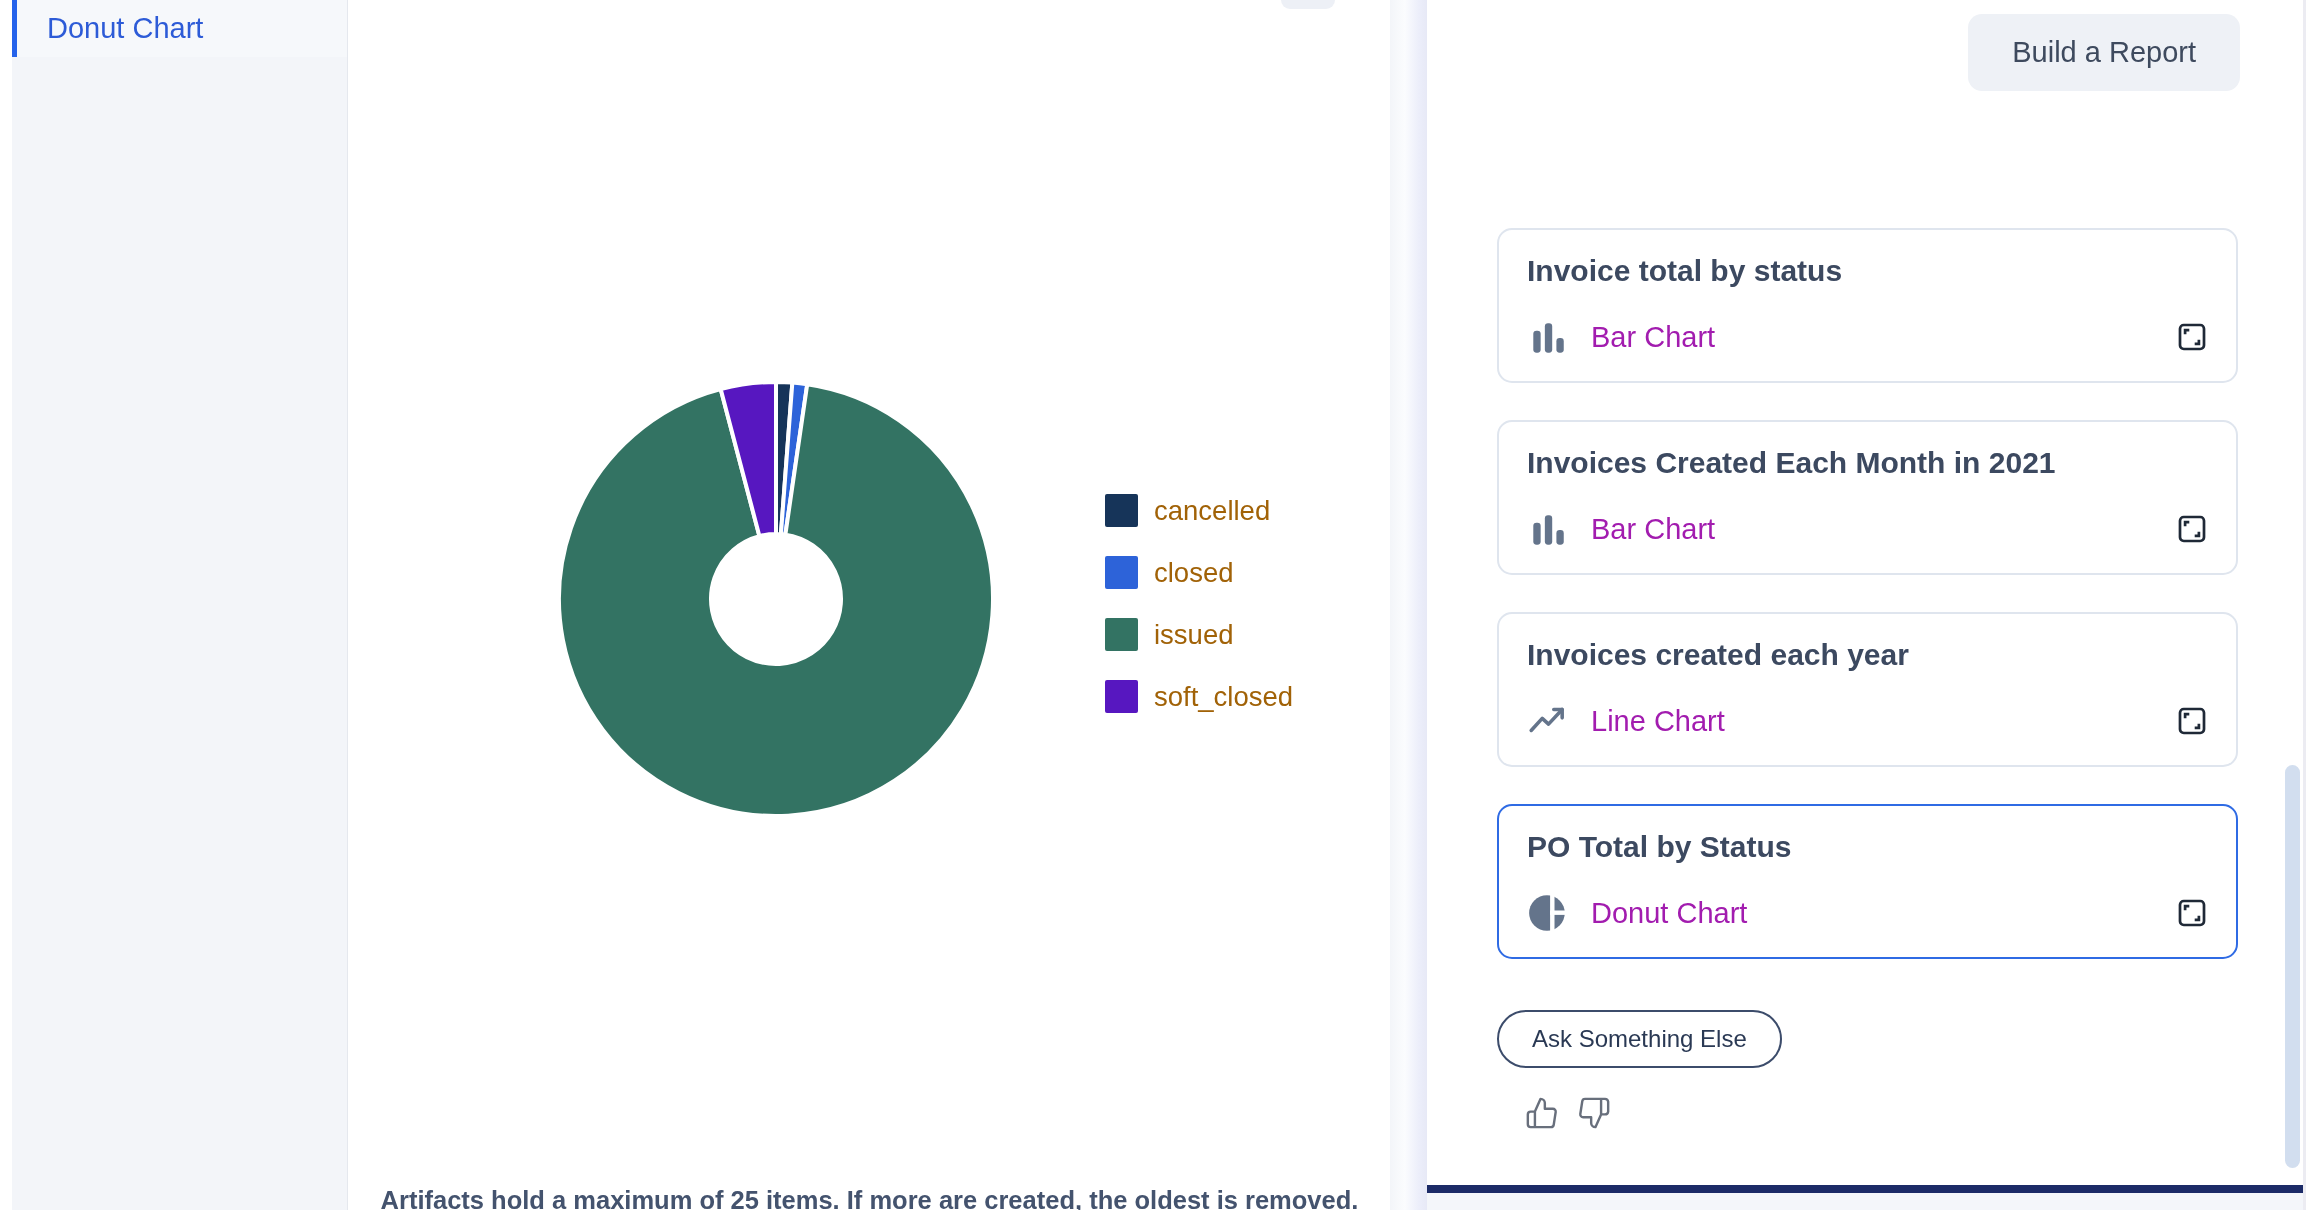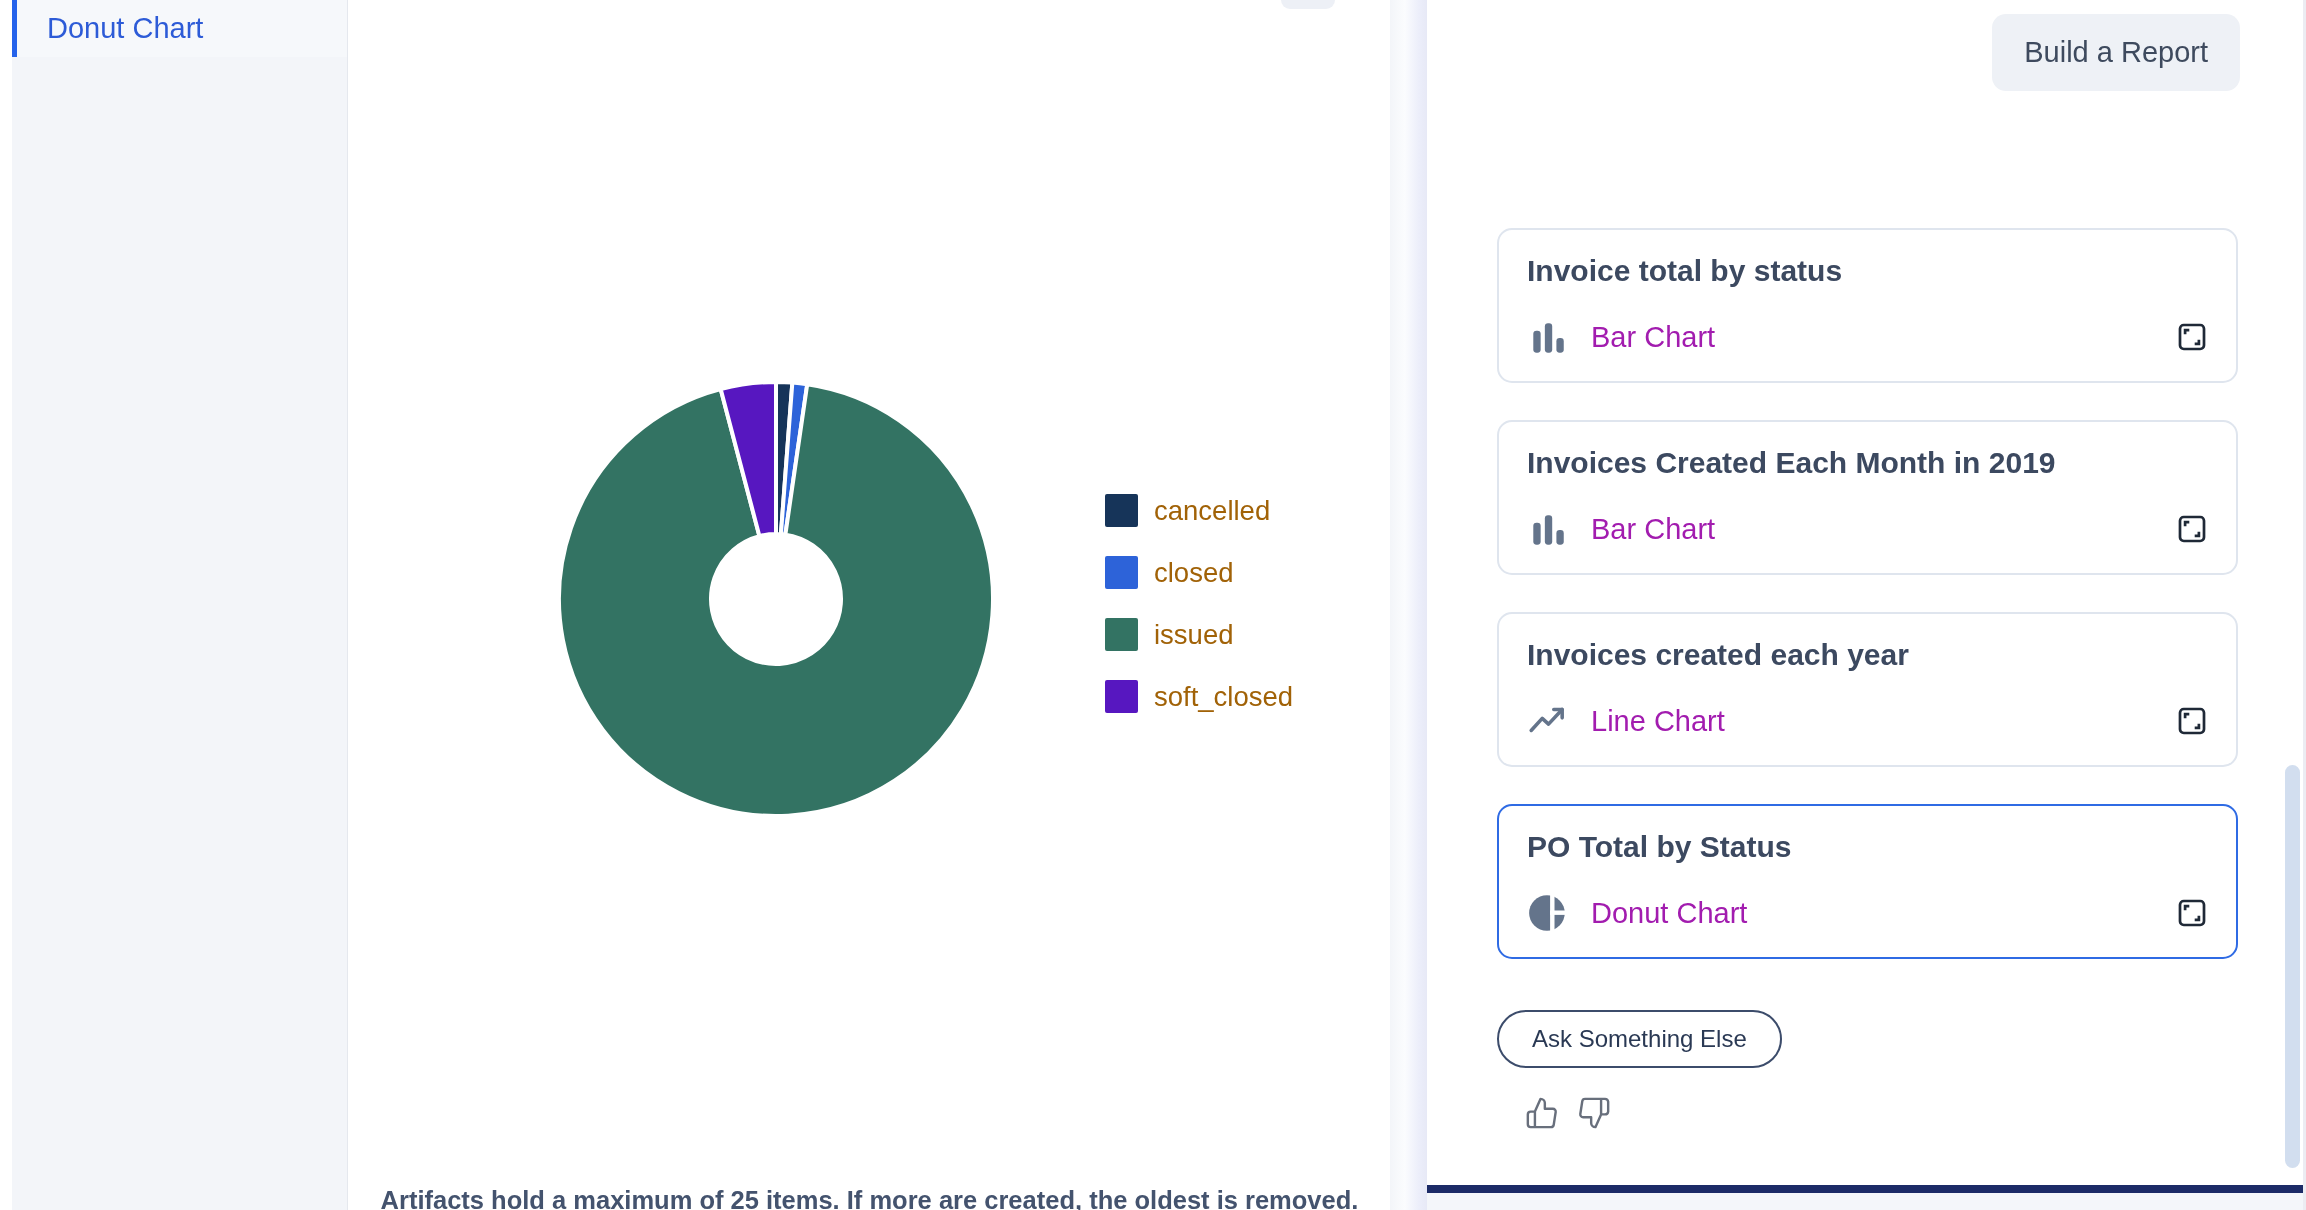--- a/index.html
+++ b/index.html
@@ -26,21 +26,21 @@
   .legend-label { font-size:27.5px; color:#a16207; }
   .artifact-note { position:absolute; left:0; right:0; top:1186px; text-align:center;
                    font-size:25.5px; font-weight:700; color:#44536e; white-space:nowrap; }
 
   
   .divider-strip { position:absolute; left:1390px; top:0; width:37px; height:100%;
                    background:linear-gradient(90deg,#f3f5f9 0%,#fbfcfe 40%,#eceefa 78%,#e7e9f6 100%); }
 
   
   .chat { position:absolute; left:1427px; top:0; width:879px; height:1210px; background:#fff; }
-  .build-report { position:absolute; top:14px; right:66px; height:77px; padding:0 32px;
+  .build-report { position:absolute; top:14px; right:66px; height:77px; padding:0 44px;
                   background:#eef1f6; border:none; border-radius:14px;
                   font-family:inherit; font-size:29px; color:#3e4a5e; cursor:pointer; }
   .message { position:absolute; left:70px; top:108px; width:700px;
              font-size:29px; line-height:41px; color:#475569; }
   .cards { position:absolute; left:70px; top:228px; width:741px; }
   .card { width:741px; height:155px; background:#fff; border:2px solid #dfe5ee;
           border-radius:15px; padding:24px 28px; margin-bottom:37px;
           position:relative; cursor:pointer; }
   .card.selected { border:2.5px solid #2f6be4; }
   .card-title { font-size:30px; font-weight:700; color:#3c4960; }
@@ -130,21 +130,21 @@
           <svg viewBox="0 0 24 24" fill="none" stroke="currentColor" stroke-width="1.8">
             <rect x="4" y="4" width="16" height="16" rx="2.5"></rect>
             <path d="M7.4 10.2 V7.4 H10.2"></path>
             <path d="M16.6 13.8 V16.6 H13.8"></path>
           </svg>
         </button>
       </div>
     </div>
 
     <div class="card">
-      <div class="card-title">Invoices Created Each Month in 2019</div>
+      <div class="card-title">Invoices Created Each Month in 2021</div>
       <div class="card-row">
         <svg class="type-icon" viewBox="0 0 40 40">
           <rect x="6" y="14" width="7" height="21" rx="3" fill="#64748b"></rect>
           <rect x="17" y="7" width="7" height="28" rx="3" fill="#64748b"></rect>
           <rect x="28" y="21" width="7" height="14" rx="3" fill="#64748b"></rect>
         </svg>
         <span class="type-label">Bar Chart</span>
         <button class="expand-btn">
           <svg viewBox="0 0 24 24" fill="none" stroke="currentColor" stroke-width="1.8">
             <rect x="4" y="4" width="16" height="16" rx="2.5"></rect>

